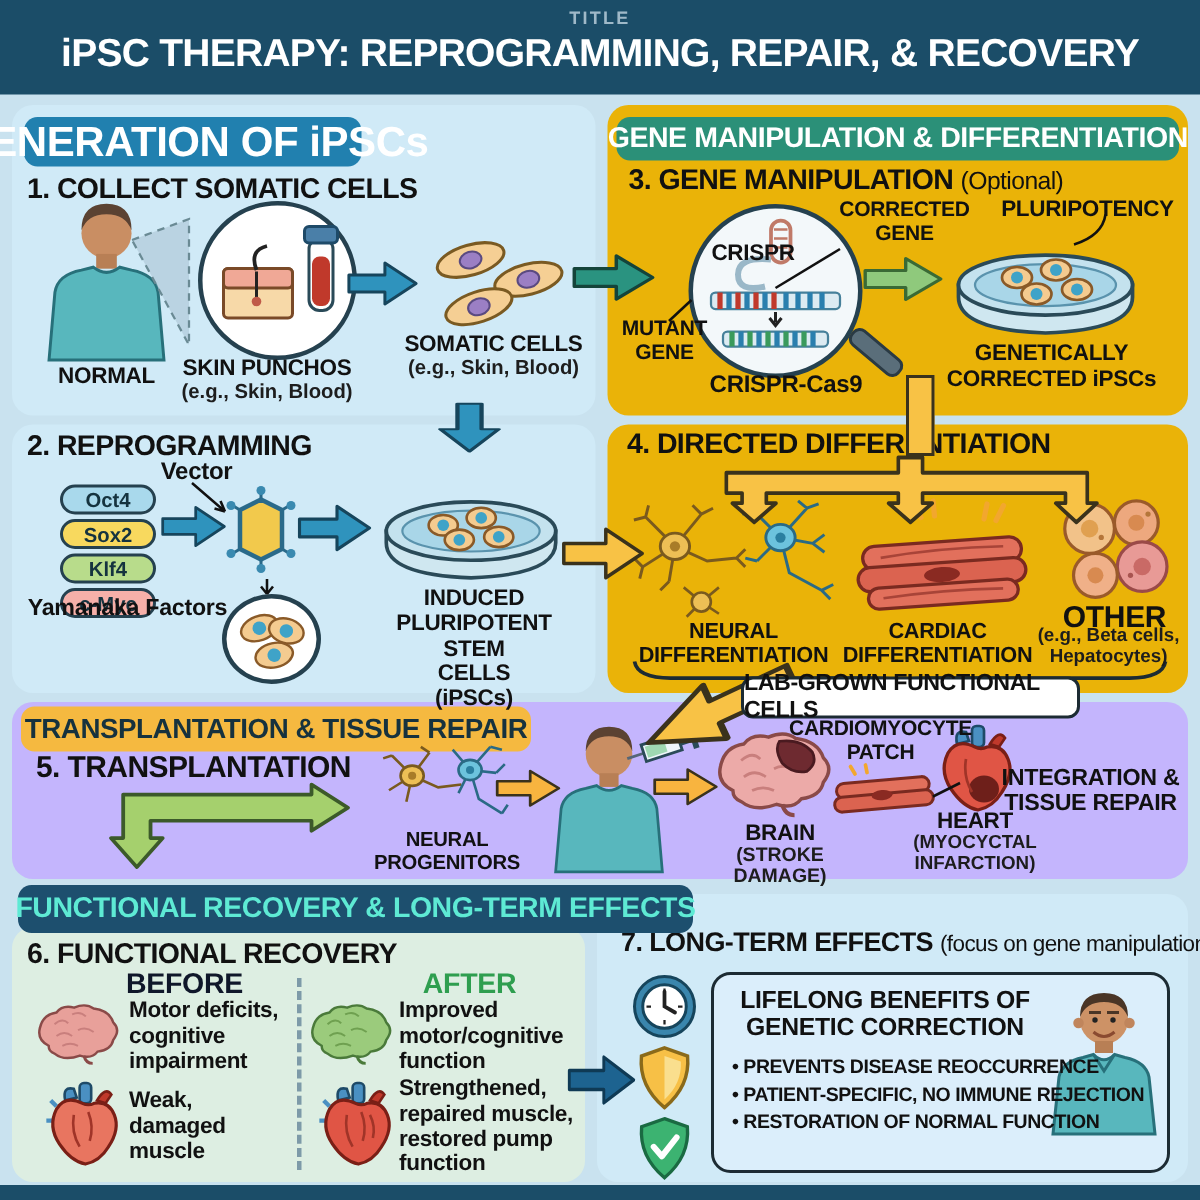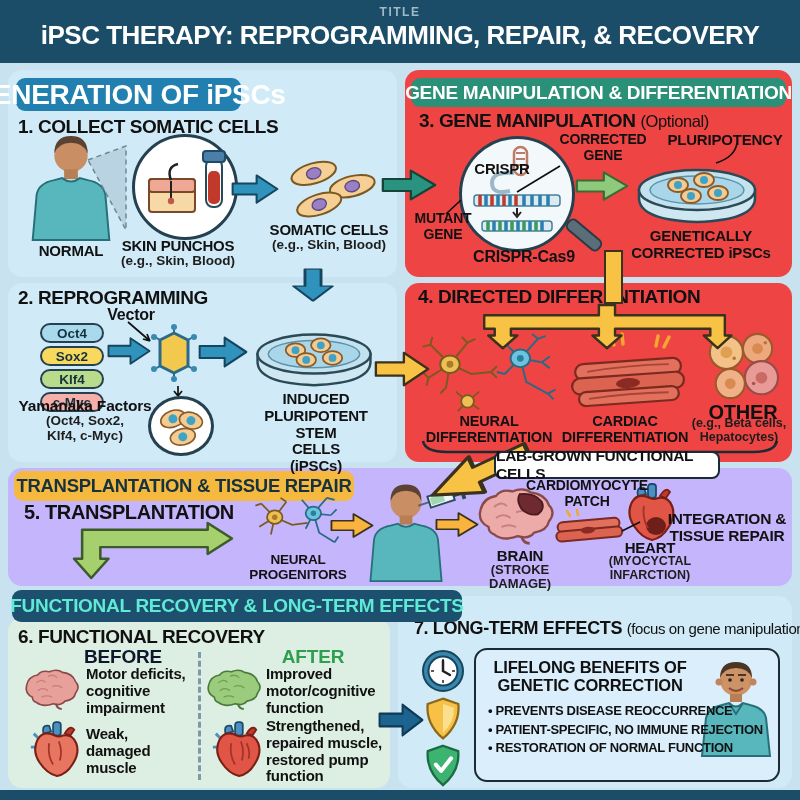--- a/index.html
+++ b/index.html
@@ -5,21 +5,21 @@
 *{margin:0;padding:0;box-sizing:border-box}
 html,body{background:#9db8c8}
 body{font-family:"Liberation Sans",sans-serif}
 .stage{position:relative;width:800px;height:800px;background:#c9e2ef;overflow:hidden}
 .abs{position:absolute}
 .titlebar{position:absolute;left:0;top:0;width:800px;height:63px;background:#1b4d68;text-align:center;color:#fff;z-index:2}
 .kicker{font-size:12px;letter-spacing:1.5px;color:#9fb9c8;padding-top:5px;font-weight:600}
 .main-title{font-size:26px;font-weight:800;letter-spacing:-0.5px;margin-top:1px}
 .panel{position:absolute;border-radius:14px}
 .pblue{background:#d0eaf7}
-.pgreen{background:#ef4444}
+.pgreen{background:#eab308}
 .pcream{background:#c4b5fd}
 .tab{position:absolute;border-radius:9px;font-weight:800;display:flex;align-items:center;justify-content:center;letter-spacing:-0.3px;white-space:nowrap;z-index:3}
 .tab-blue{background:#2180af;color:#fff}
 .tab-teal{background:#2b9078;color:#fff}
 .tab-orange{background:#f5b940;color:#16323e}
 .step-title{position:absolute;font-weight:800;color:#111;font-size:19px;letter-spacing:-0.4px;white-space:nowrap;z-index:4}
 .lbl{position:absolute;font-weight:800;color:#111;text-align:center;white-space:pre-line;line-height:1.12;letter-spacing:-0.2px;z-index:6}
 .sub{position:absolute;font-weight:600;color:#1d1d1d;text-align:center;white-space:pre-line;line-height:1.08;z-index:6}
 .left{text-align:left}
 .arrow{position:absolute;z-index:6}
@@ -182,22 +182,20 @@
             <circle cx="55" cy="42" r="4" fill="#3fa3c8"></circle>
           </g>
         <g>
             <ellipse cx="82" cy="40" rx="10" ry="7" fill="#f4cb90" stroke="#8a5a28" stroke-width="1.8"></ellipse>
             <circle cx="82" cy="40" r="4" fill="#3fa3c8"></circle>
           </g>
       </svg>
     </div>
 
     <div class="lbl" style="left:6px;top:114px;width:142px;font-size:15.5px">Yamanaka Factors</div>
-    <div class="sub" style="left:6px;top:131px;width:142px;font-size:13.5px">(Oct4, Sox2,
-Klf4, c-Myc)</div>
     <div class="lbl" style="left:238px;top:108px;width:140px;font-size:15px">INDUCED
 PLURIPOTENT STEM
 CELLS
 (iPSCs)</div>
   </section>
 
   <section class="panel pgreen" style="left:405px;top:70px;width:387px;height:207px">
     <div class="tab tab-teal" style="left:6px;top:8px;width:375px;height:29px;font-size:19px">GENE MANIPULATION &amp; DIFFERENTIATION</div>
     <div class="step-title" style="left:14px;top:40px"><span>3. GENE MANIPULATION</span> <span style="font-weight:400;font-size:16.5px">(Optional)</span></div>
 

